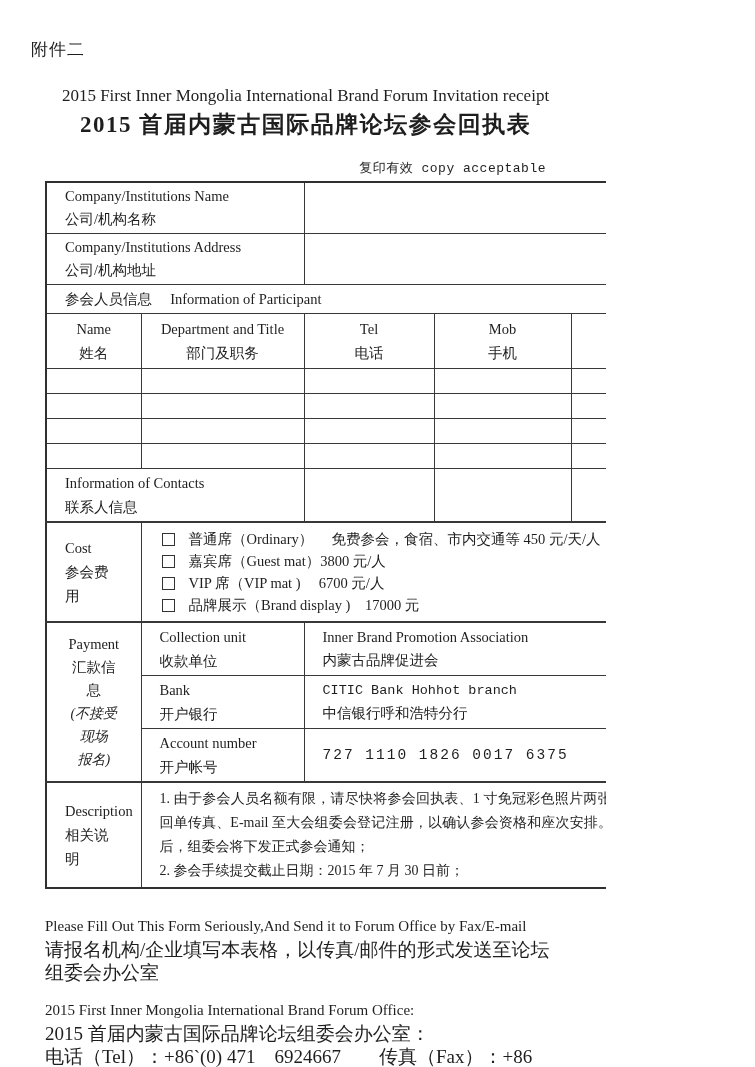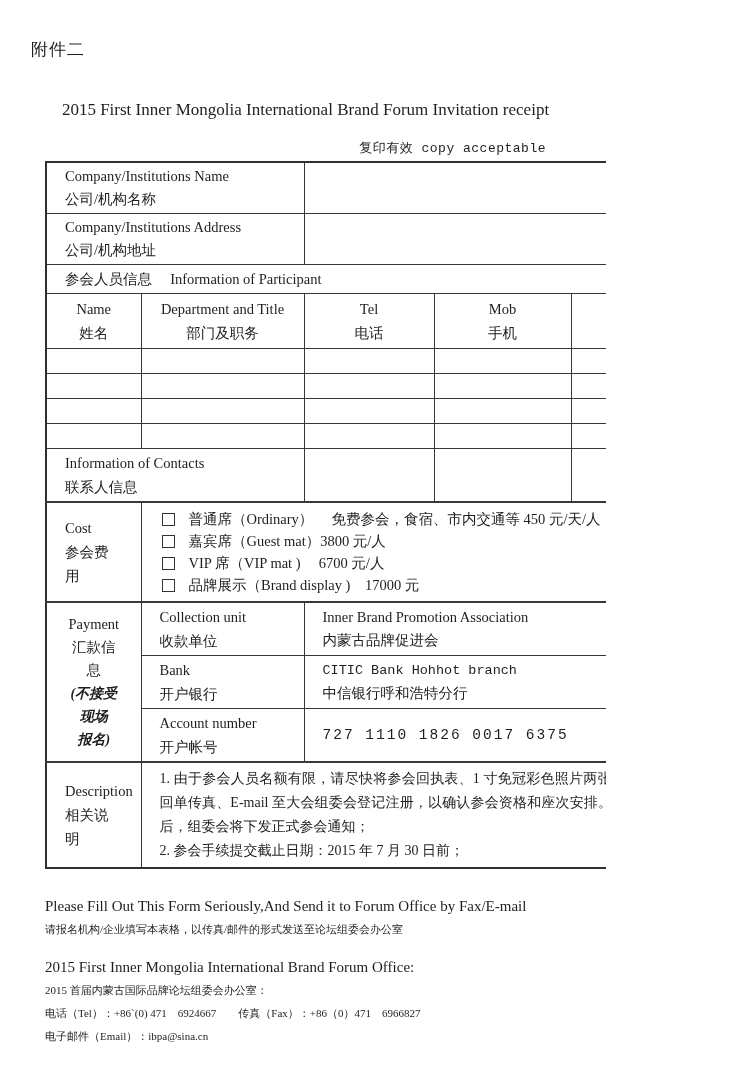--- a/index.html
+++ b/index.html
@@ -5,21 +5,21 @@
   html,body{margin:0;padding:0;}
   body{
     width:755px;height:1067px;background:#ffffff;color:#1e1e1e;
     font-family:"Liberation Serif","DejaVu Serif",serif;
     -webkit-font-smoothing:antialiased;
   }
   .page{position:relative;width:606px;height:1067px;overflow:hidden;}
   .content{padding:0 40px 0 45px;}
 
   .attachment{margin:38px 0 0 -14px;font-size:17px;letter-spacing:1px;}
-  .title-en{text-align:center;font-size:17px;margin-top:39px;white-space:nowrap;}
+  .title-en{text-align:center;font-size:17px;margin-top:25px;white-space:nowrap;}
   .title-cn{text-align:center;font-size:23px;font-weight:bold;margin-top:3px;letter-spacing:1.5px;}
   .copy-note{
     text-align:right;font-size:13px;margin:19px 20px 4px 0;
     font-family:"Liberation Mono","DejaVu Sans Mono",monospace;letter-spacing:0.5px;
   }
 
   table.form{border-collapse:collapse;width:670px;table-layout:fixed;}
   table.form td{
     border:1px solid #383838;font-size:14.5px;vertical-align:middle;
     padding:2px 18px;overflow:hidden;
@@ -55,45 +55,46 @@
   .cost-cell{padding:6px 8px 6px 12px;}
   .opt{display:flex;align-items:center;line-height:22px;height:22px;white-space:pre;}
   .cb{
     display:inline-block;width:11px;height:11px;border:1px solid #333;
     margin:0 14px 0 2px;flex:0 0 auto;background:#fff;
   }
   .opt .txt{font-size:14.5px;white-space:pre;}
 
   .pay-label{text-align:center;line-height:23px;font-size:15px;}
   .pay-label .cn{font-size:14.5px;}
-  .pay-label .kai{font-style:italic;font-size:14px;font-weight:bold;}
+  .pay-label .kai{font-style:italic;font-size:14px;}
   .pay-val{padding-left:12px;line-height:23px;}
   .mono{font-family:"Liberation Mono","DejaVu Sans Mono",monospace;font-size:13.5px;}
   .account{
     font-family:"Liberation Mono","DejaVu Sans Mono",monospace;
     font-size:17px;letter-spacing:2px;padding-left:14px;
   }
 
   .desc-cell{padding:5px 10px 5px 10px;vertical-align:top;margin-left:40px;}
   .desc-line{font-size:14px;line-height:24px;text-align:justify;}
 
   .footer{margin-top:26px;}
-  .f-line{font-size:11px;line-height:23px;white-space:pre-wrap;}
+  .f-line{font-size:19px;line-height:23px;white-space:pre-wrap;}
   .f-line.en{font-size:15px;}
   .f-gap{height:15px;}
 </style>
 </head>
 <body>
 
 <div class="page">
   <div class="content">
 
     <div class="attachment">附件二</div>
 
     <div class="title-en">2015 First Inner Mongolia International Brand Forum Invitation receipt</div>
+    <div class="title-cn">2015 首届内蒙古国际品牌论坛参会回执表</div>
 
     <div class="copy-note">复印有效 copy acceptable</div>
 
     <table class="form">
       <colgroup>
         <col style="width:95px">
           <col style="width:163px">
           <col style="width:130px">
           <col style="width:137px">
           <col style="width:145px">

